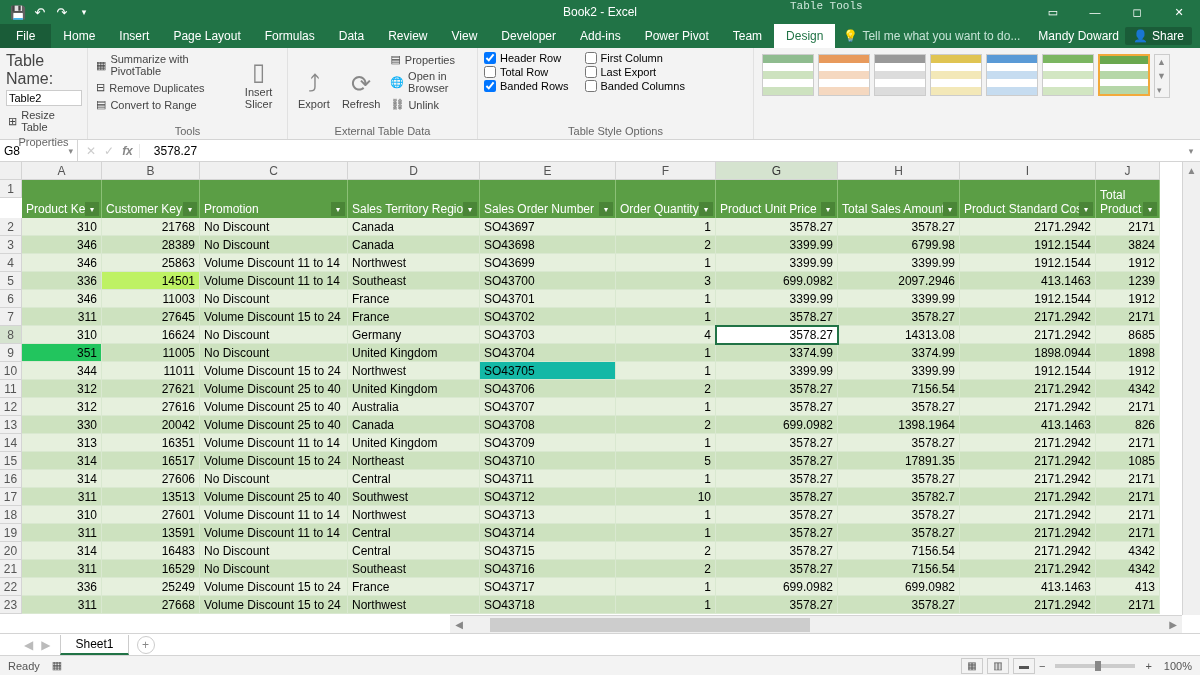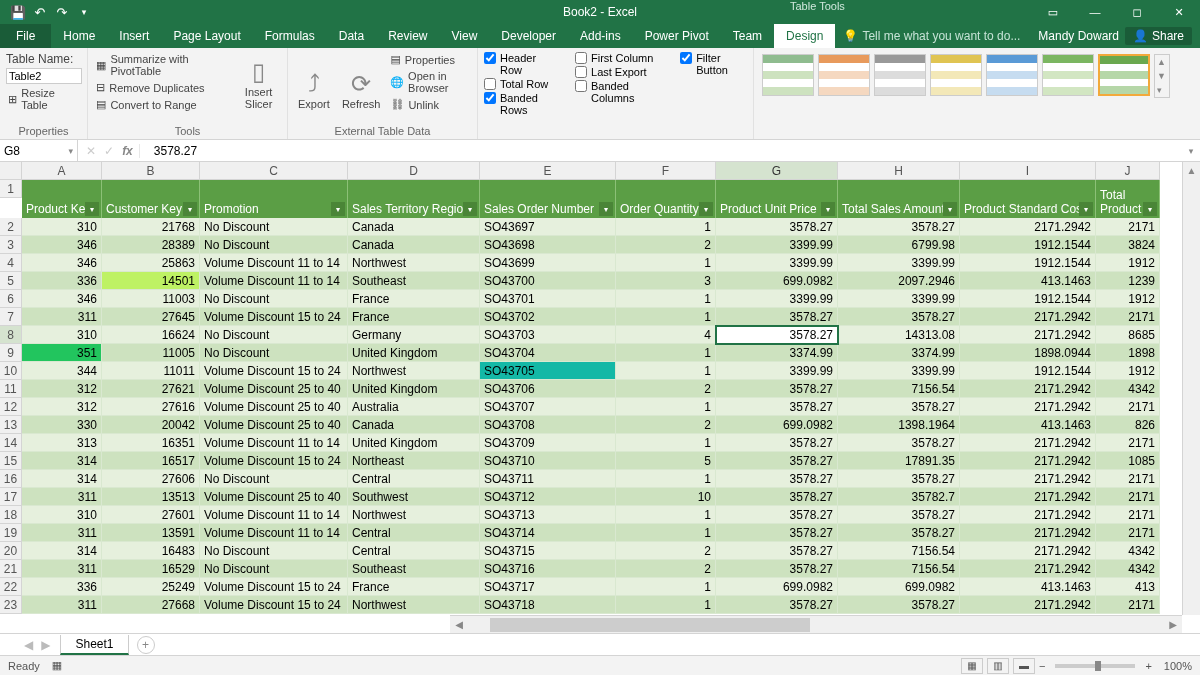--- a/index.html
+++ b/index.html
@@ -3,21 +3,21 @@
 <meta charset="utf-8">
 <style>
 * { margin: 0; padding: 0; box-sizing: border-box; font-family: "Segoe UI", Tahoma, sans-serif; }
 body { background: #fff; width: 1200px; height: 675px; overflow: hidden; font-size: 12px; }
 
 
 .titlebar { height: 24px; background: #217346; display: flex; align-items: center; color: #fff; position: relative; }
 .qat { display: flex; align-items: center; gap: 2px; padding-left: 8px; }
 .qat-btn { width: 20px; height: 20px; display: flex; align-items: center; justify-content: center; font-size: 13px; }
 .title-center { position: absolute; left: 50%; transform: translateX(-50%); font-size: 12px; }
-.title-right-tools { position: absolute; left: 790px; top: 0; font-size: 11px; color: #d0e8dc; }
+.title-right-tools { position: absolute; left: 790px; top: 0; font-size: 11px; color: #d0e8dc; font-family: Liberation Mono, monospace; }
 .title-right { margin-left: auto; display: flex; align-items: center; }
 .win-btn { width: 42px; height: 24px; display: flex; align-items: center; justify-content: center; font-size: 11px; }
 
 
 .tabbar { height: 24px; background: #217346; display: flex; align-items: stretch; color: #fff; font-size: 12px; }
 .tab { padding: 0 12px; display: flex; align-items: center; cursor: pointer; }
 .tab.active { background: #fff; color: #217346; }
 .tab.file { background: #1a5c38; padding: 0 16px; }
 .tellme { margin-left: 8px; display: flex; align-items: center; color: #c5e3d5; }
 .right-tabs { margin-left: auto; display: flex; align-items: center; padding-right: 8px; gap: 6px; }
@@ -124,21 +124,21 @@
     <div class="share-btn">
       <span>👤</span>
       <span>Share</span>
     </div>
   </div>
 </div>
 
 <div class="ribbon">
   <div class="group" style="width:88px">
     <div class="vstack">
-      <div style="font-size:12px;color:#444">Table Name:</div>
+      <div style="font-size:16px;color:#444">Table Name:</div>
       <input class="tbl-name-input" value="Table2" style="">
       <div class="small-btn">
           <span>⊞</span>
           <span>Resize Table</span>
         </div>
     </div>
     <div class="group-label">Properties</div>
   </div>
 
   <div class="group" style="width:200px">
@@ -217,27 +217,22 @@
           </label>
         <label class="chk">
             <input type="checkbox" style="">
             <span>Last Export</span>
           </label>
         <label class="chk">
             <input type="checkbox" style="">
             <span>Banded Columns</span>
           </label>
       </div>
-      <div class="vstack">
-        <label class="chk">
-            <input type="checkbox" checked="" style="">
-            <span>Filter Button</span>
-          </label>
-      </div>
     </div>
+    <div class="group-label">Table Style Options</div>
   </div>
 
   <div class="group" style="flex:1;border-right:none">
     <div class="table-styles" id="styles-mount">
         <div class="style-swatch">
           <div class="r" style="background: rgb(143, 188, 143);"></div>
           <div class="r" style="background: rgb(255, 255, 255);"></div>
           <div class="r" style="background: rgb(205, 226, 191);"></div>
           <div class="r" style="background: rgb(255, 255, 255);"></div>
           <div class="r" style="background: rgb(205, 226, 191);"></div>

